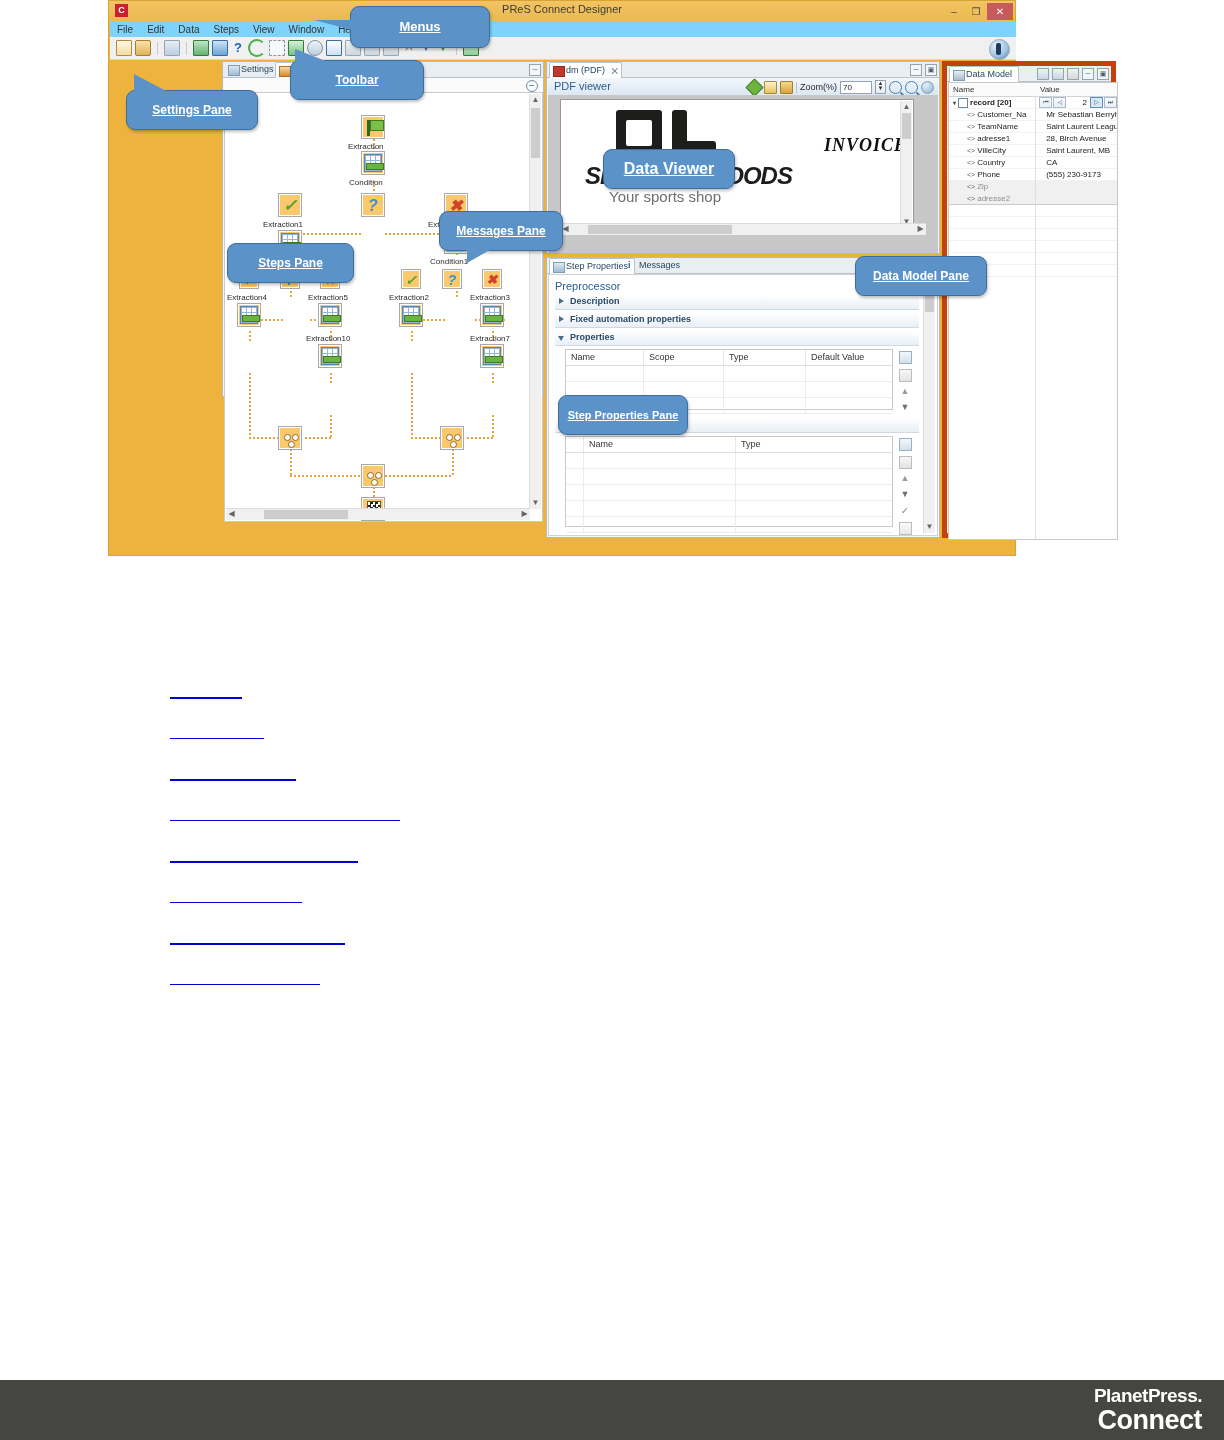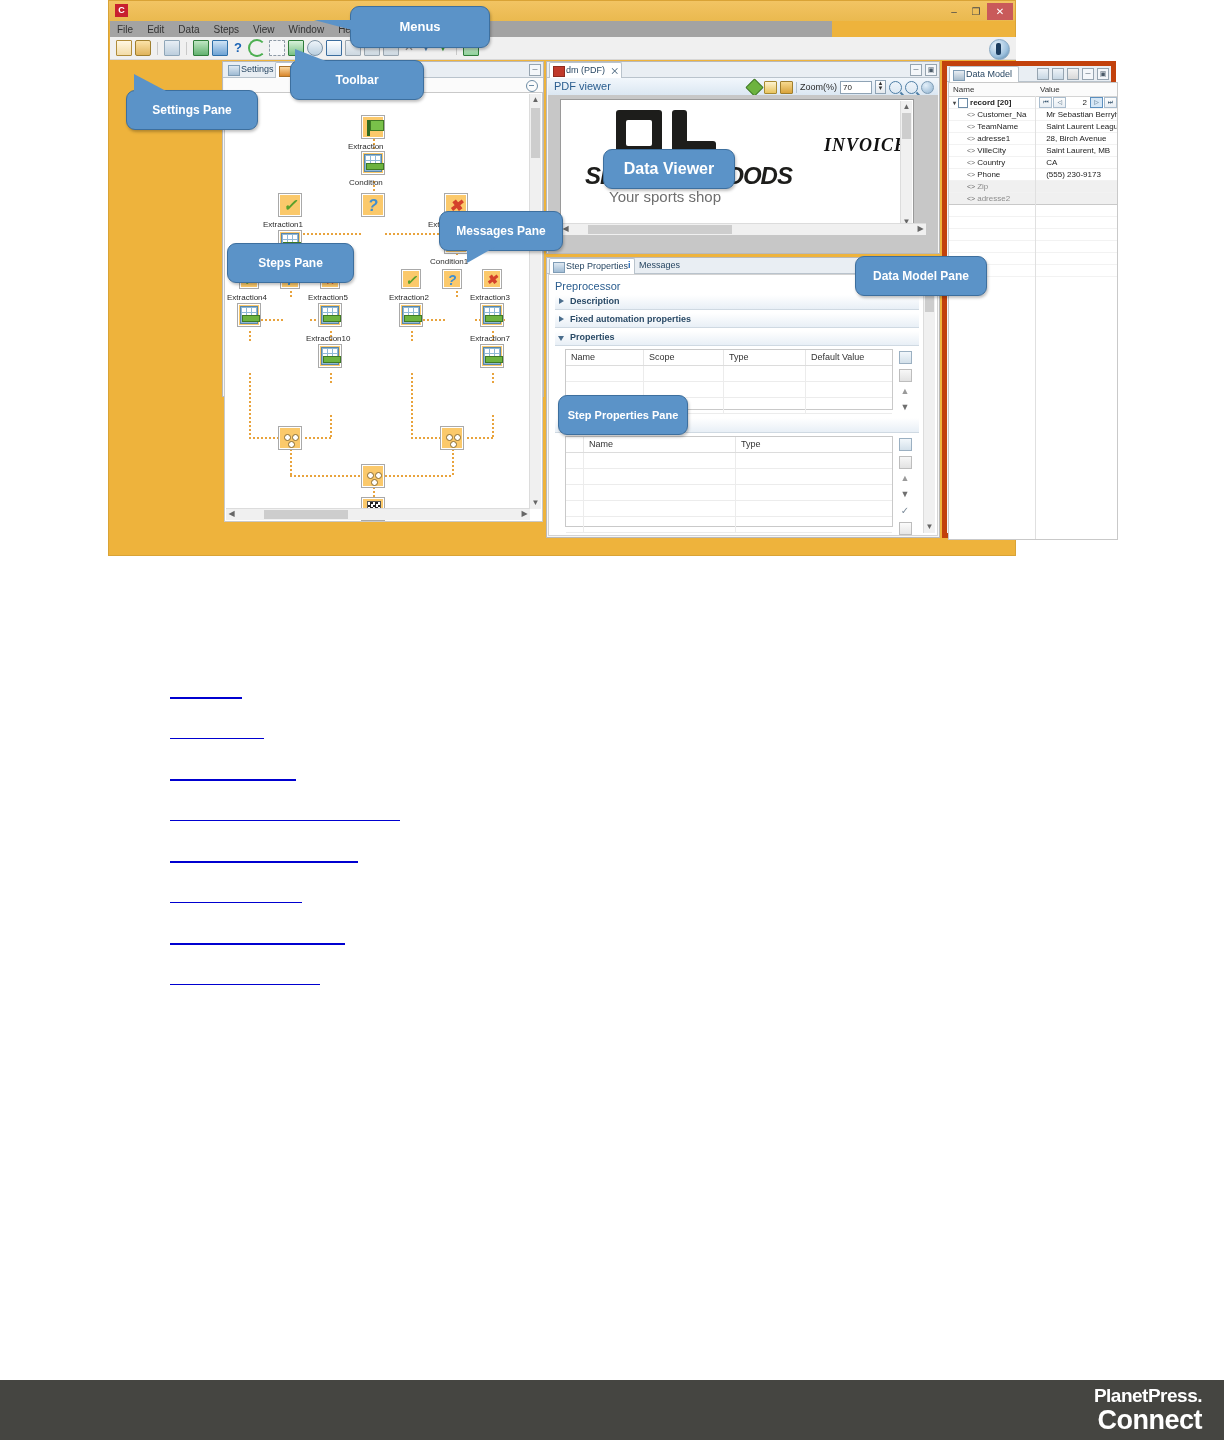--- a/index.html
+++ b/index.html
@@ -26,22 +26,22 @@
   }
   .title-text{
     position:absolute;left:0;top:2px;width:100%;text-align:center;
     font-size:11px;color:#3b3b3b;
   }
   .win-btns{position:absolute;right:2px;top:1px;height:18px;display:flex;align-items:center;}
   .win-btn{width:22px;height:17px;line-height:17px;text-align:center;font-size:10px;color:#4a4a4a;}
   .win-btn.close{background:#c95a5a;color:#fff;width:26px;}
 
   .menubar{
-    position:absolute;left:1px;top:20px;width:722px;height:16px;
-    background:#a3a3a3;border-bottom:1px solid #e2e2e2;
+    position:absolute;left:1px;top:20px;width:906px;height:16px;
+    background:#7dd3fc;border-bottom:1px solid #e2e2e2;
   }
   .menubar .mi{
     float:left;font-size:10px;color:#333;padding:2px 7px 0 7px;line-height:13px;
   }
   .toolbar{
     position:absolute;left:1px;top:36px;width:906px;height:22px;
     background:#f0f0f0;border-bottom:1px solid #d7d7d7;
   }
   .tb-group{position:absolute;top:3px;height:16px;display:flex;align-items:center;gap:3px;}
   .tb-ico{width:14px;height:14px;display:inline-block;position:relative;border-radius:1px;}
@@ -175,41 +175,42 @@
   .dm-tag{color:#666;font-size:7px;}
   .dm-nav{display:flex;align-items:center;gap:1px;width:80px;}
   .navbtn{width:11px;height:9px;border:1px solid #a9bccd;background:linear-gradient(#fdfdfd,#e8eef4);
     font-size:6px;color:#3b5a74;text-align:center;line-height:8px;}
   .navbtn.hl{border-color:#5b8fbf;background:#d6e7f6;}
   .dm-empty{height:11px;border-bottom:1px solid #f2f2f2;}
 
   
   .callout{position:absolute;background:#5b93c8;border:1px solid #3d6f9e;border-radius:9px;
     color:#ffffff;font-weight:bold;text-align:center;box-shadow:1px 2px 3px rgba(0,0,0,.25);}
-  .callout span{}
+  .callout span{text-decoration:underline;}
   .ctail{position:absolute;width:0;height:0;}
 
   
   .doclink{position:absolute;color:#0000d0;font-size:11px;}
   .doclink u{display:block;height:0;border-bottom:2px solid #0000d0;}
   .doclink.thin u{border-bottom-width:1px;}
 
   
   #footer{position:absolute;left:0;top:1380px;width:1224px;height:60px;background:#454541;}
   .brand{position:absolute;right:22px;top:6px;text-align:right;color:#fff;font-family:"Liberation Sans",sans-serif;}
   .brand .l1{font-size:19px;font-weight:bold;letter-spacing:-.5px;line-height:20px;}
   .brand .l2{font-size:27px;font-weight:bold;letter-spacing:-.5px;line-height:28px;}
 </style>
 </head>
 <body>
 
 <div id="app-window">
 
   <div class="titlebar">
     <div class="title-icon">C</div>
+    <div class="title-text">PReS Connect Designer</div>
     <div class="win-btns">
       <div class="win-btn">–</div>
       <div class="win-btn">❐</div>
       <div class="win-btn close">✕</div>
     </div>
   </div>
 
   <div class="menubar">
     <div class="mi">File</div>
     <div class="mi">Edit</div>

